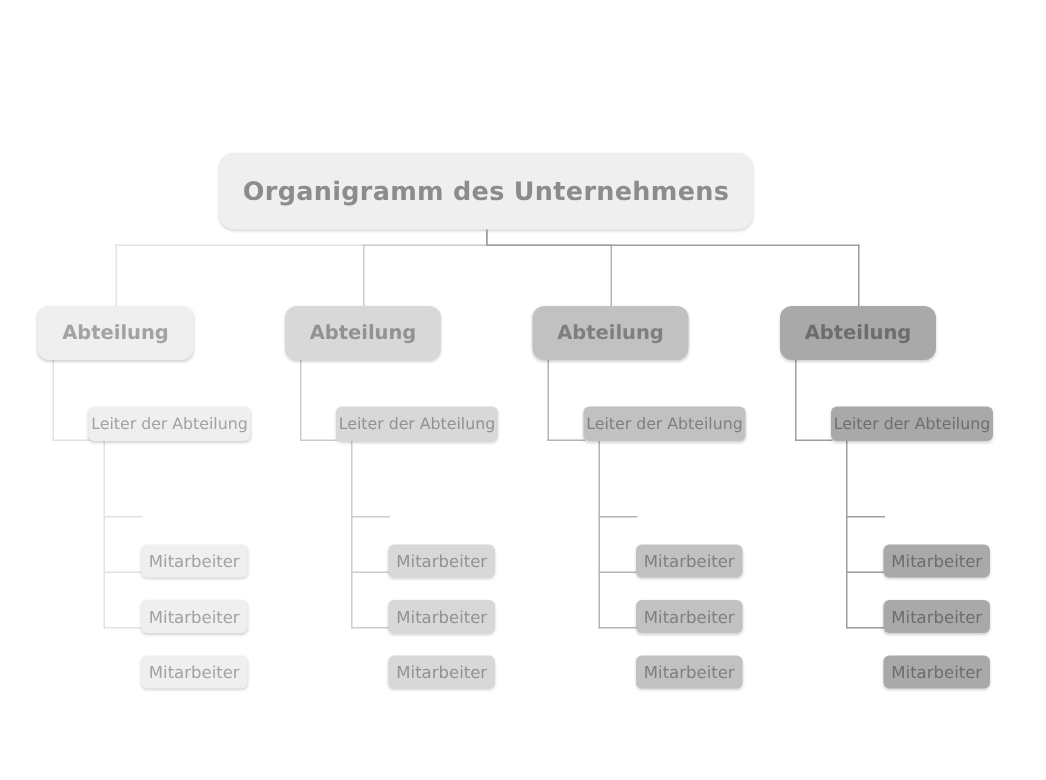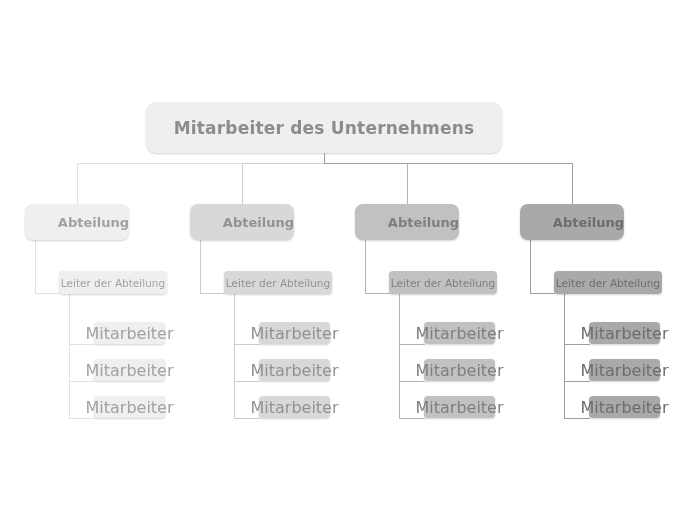--- a/index.html
+++ b/index.html
@@ -29,42 +29,42 @@
     border-radius: 10px;
     font-size: 17px;
     font-weight: bold;
     letter-spacing: 0.2px;
   }
   .node.dept {
     width: 104px; height: 36px; top: 204px;
     border-radius: 8px;
     font-size: 13px;
     font-weight: bold;
-    justify-content: flex-end;
   }
   .node.leiter {
     width: 108px; height: 23px; top: 271px;
     border-radius: 4px;
     font-size: 10.5px;
   }
   .node.emp {
     width: 71px; height: 22px;
     border-radius: 4px;
-    font-size: 16px;
+    font-size: 11px;
+    margin-top: 41px;
   }
   .cline {
     position: absolute;
   }
 </style>
 </head>
 <body>
 
 <div class="canvas" style="background: rgb(255, 255, 255);">
   <div class="node root" id="root-node" style="background: rgb(239, 239, 239); color: rgb(140, 140, 140);">
-    <span>Mitarbeiter des Unternehmens</span>
+    <span>Organigramm des Unternehmens</span>
   </div>
   <div id="chart-layer">
       <div class="cline" style="left: 324px; top: 153px; width: 1px; height: 11px; background: rgb(226, 226, 226);"></div>
       <div class="cline" style="left: 77px; top: 163px; width: 248px; height: 1px; background: rgb(226, 226, 226);"></div>
       <div class="cline" style="left: 77px; top: 163px; width: 1px; height: 42px; background: rgb(226, 226, 226);"></div>
       <div class="cline" style="left: 35px; top: 240px; width: 1px; height: 54px; background: rgb(226, 226, 226);"></div>
       <div class="cline" style="left: 35px; top: 293px; width: 25px; height: 1px; background: rgb(226, 226, 226);"></div>
       <div class="cline" style="left: 69px; top: 294px; width: 1px; height: 125px; background: rgb(226, 226, 226);"></div>
       <div class="cline" style="left: 69px; top: 344px; width: 26px; height: 1px; background: rgb(226, 226, 226);"></div>
       <div class="cline" style="left: 69px; top: 381px; width: 26px; height: 1px; background: rgb(226, 226, 226);"></div>

